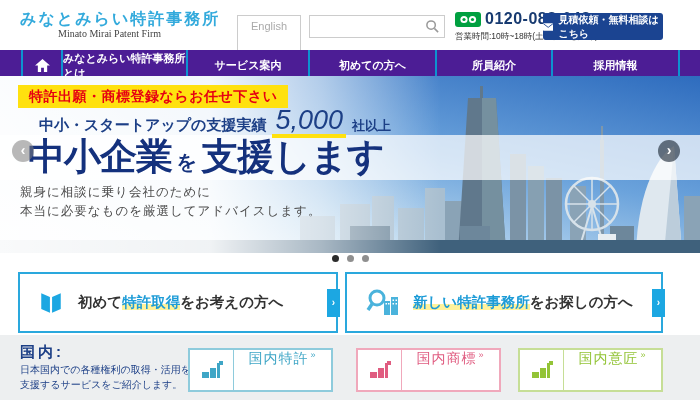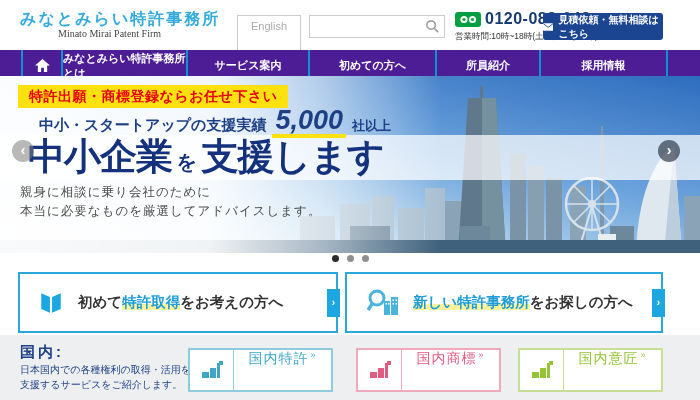--- a/index.html
+++ b/index.html
@@ -26,33 +26,33 @@
     display:flex; align-items:center; justify-content:center; gap:5px; cursor:pointer; }
   .cta-btn span { color:#fff; font-size:10px; font-weight:bold; }
   .envelope-icon { width:13px; height:10px; }
 
   
   .nav { position:absolute; top:50px; left:0; width:700px; height:31px; background:#4c1d95; display:flex; }
   .nav-sep { width:2px; height:31px; background:#0d93cf; }
   .nav-spacer-l { width:21px; } .nav-spacer-r { flex:1; }
   .nav-home { width:38px; display:flex; align-items:center; justify-content:center; cursor:pointer; }
   .nav-item { display:flex; align-items:center; justify-content:center; color:#fff; font-size:11px; font-weight:bold; cursor:pointer; }
-  .nav-item.w1{width:123px;} .nav-item.w2{width:120px;} .nav-item.w3{width:125px;} .nav-item.w4{width:102px;border-radius:14px;} .nav-item.w5{width:125px;}
+  .nav-item.w1{width:123px;} .nav-item.w2{width:120px;} .nav-item.w3{width:125px;} .nav-item.w4{width:114px;border-radius:14px;} .nav-item.w5{width:125px;}
 
   
   .hero { position:absolute; top:76px; left:0; width:700px; height:177px; overflow:hidden; }
   .hero svg.bg { position:absolute; top:0; left:0; width:700px; height:177px; }
   .hero-overlay { position:absolute; inset:0;
     background:linear-gradient(90deg, rgba(255,255,255,0.97) 0%, rgba(255,255,255,0.92) 30%, rgba(255,255,255,0.55) 46%, rgba(255,255,255,0) 63%); }
   .title-band { position:absolute; top:59px; left:0; width:700px; height:45px; background:rgba(255,255,255,0.72); }
   .ribbon { position:absolute; top:9px; left:18px; height:23px; background:#ffe10f; padding:0 11px;
     font-size:14px; font-weight:bold; color:#e60012; line-height:23px; letter-spacing:0.5px; }
   .stat-line { position:absolute; top:31px; left:20px; display:flex; align-items:flex-end; gap:6px; white-space:nowrap; }
   .stat-prefix { font-size:15px; font-weight:bold; color:#1c3f86; padding-bottom:3px;margin-left:19px; }
-  .stat-number { font-size:27px; font-weight:bold; font-style:italic; color:#1c3f86; line-height:27px;
+  .stat-number { font-size:27px; font-weight:normal; font-style:italic; color:#1c3f86; line-height:27px;
     border-bottom:4px solid #ffe10f; padding:0 3px; }
   .stat-suffix { font-size:13px; font-weight:bold; color:#1c3f86; padding-bottom:3px; }
   .hero-title { position:absolute; top:56px; left:28px; white-space:nowrap; color:#14317d; font-weight:bold; }
   .hero-title .big { font-size:37px; letter-spacing:-1px; }
   .hero-title .small { font-size:20px; }
   .hero-sub { position:absolute; top:107px; left:20px; font-size:12.5px; color:#4c4c4c; line-height:1.5; letter-spacing:1px; }
   .car-arrow { position:absolute; top:64px; width:22px; height:22px; border-radius:50%; color:#fff; text-align:center;
     line-height:20px; font-size:14px; font-weight:bold; cursor:pointer; }
   .car-prev { left:12px; background:rgba(125,125,125,0.55); }
   .car-next { right:20px; background:rgba(35,48,62,0.65); }

